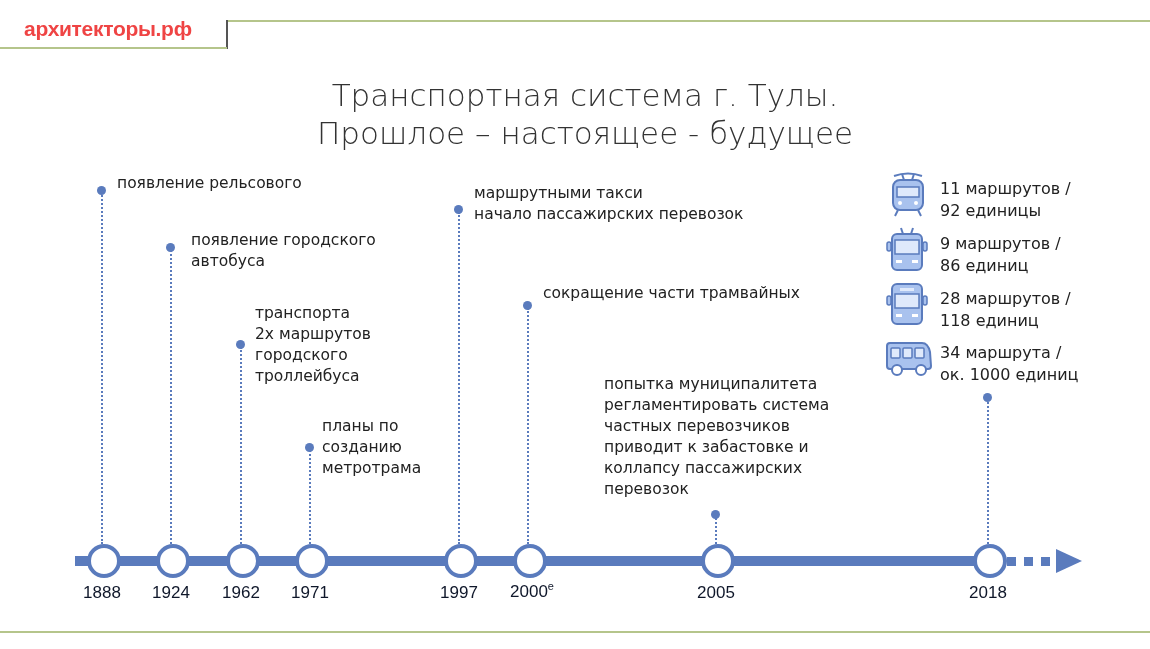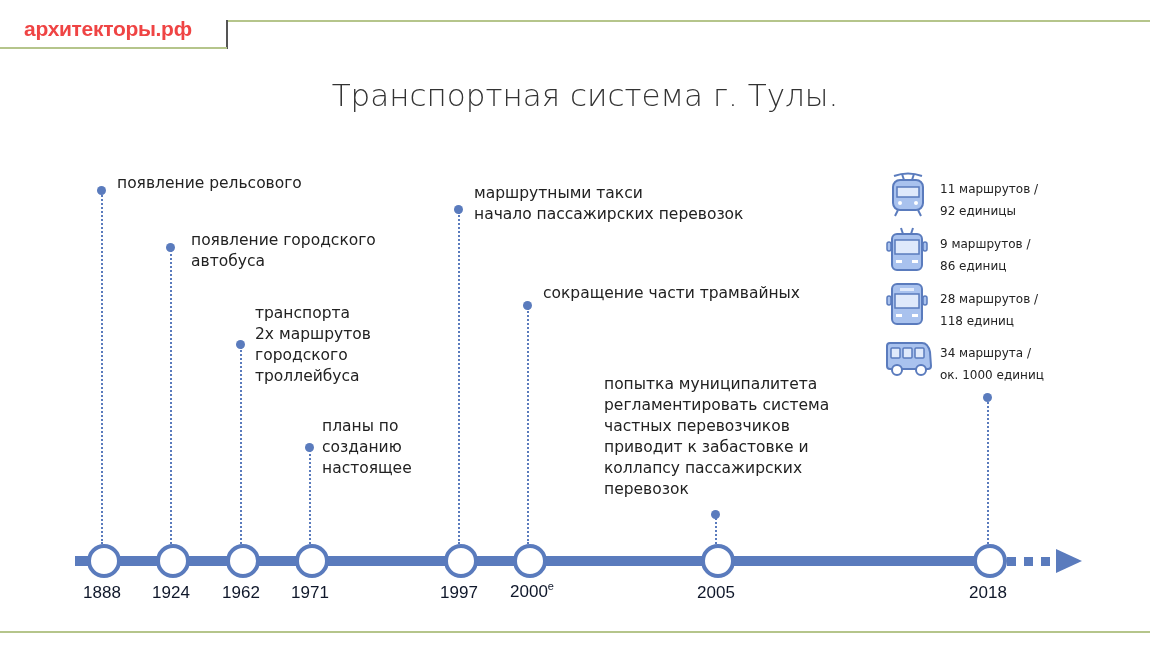--- a/index.html
+++ b/index.html
@@ -17,33 +17,34 @@
   
   .axis { left:75px; top:556px; width:912px; height:10px; background:#5a7bbd; }
   .node { width:26px; height:26px; border:4px solid #5a7bbd; border-radius:50%; background:#fff; box-sizing:content-box; }
   .year { font-family:"Liberation Sans", sans-serif; font-size:17px; color:#0f172a; width:80px; text-align:center; }
   .year sup { font-size:11px; }
   .dash { width:9px; height:9px; background:#5a7bbd; top:557px; }
   .arrow { left:1056px; top:549px; width:0; height:0; border-top:12px solid transparent; border-bottom:12px solid transparent; border-left:26px solid #5a7bbd; }
   .stem { width:0; border-left:2px dotted #5a7bbd; }
   .dot { width:9px; height:9px; border-radius:50%; background:#5a7bbd; }
   .ev { font-size:15.5px; line-height:21px; color:#222; }
-  .stat { font-size:12px; line-height:22px; color:#222; }
+  .stat { font-size:16px; line-height:22px; color:#222; }
   .icon { width:44px; height:44px; }
 </style>
 </head>
 <body>
 
 <div class="abs hdr-top"></div>
 <div class="abs hdr-vline"></div>
 <div class="abs hdr-line"></div>
 <div class="abs brand">архитекторы.рф</div>
 
 <div class="abs title">
   <div>Транспортная система г. Тулы.</div>
+  <div>Прошлое – настоящее - будущее</div>
 </div>
 
 <div class="abs axis"></div>
 <div class="abs dash" style="left:1007px"></div>
 <div class="abs dash" style="left:1024px"></div>
 <div class="abs dash" style="left:1041px"></div>
 <div class="abs arrow"></div>
 
 <div class="abs stem" style="left:101px; top:192px; height:352px"></div>
 <div class="abs dot" style="left:97px; top:186px"></div>
@@ -89,21 +90,21 @@
 </div>
 <div class="abs ev" style="left:255px; top:303px">
   <div>транспорта</div>
     <div>2х маршрутов</div>
   <div>городского</div>
     <div>троллейбуса</div>
 </div>
 <div class="abs ev" style="left:322px; top:416px">
   <div>планы по</div>
     <div>созданию</div>
-  <div>настоящее</div>
+  <div>метротрама</div>
 </div>
 <div class="abs ev" style="left:474px; top:183px">
   <div>маршрутными такси</div>
     <div>начало пассажирских перевозок</div>
 </div>
 <div class="abs ev" style="left:543px; top:283px">
   <div>сокращение части трамвайных</div>
 </div>
 <div class="abs ev" style="left:604px; top:374px">
   <div>попытка муниципалитета</div>

